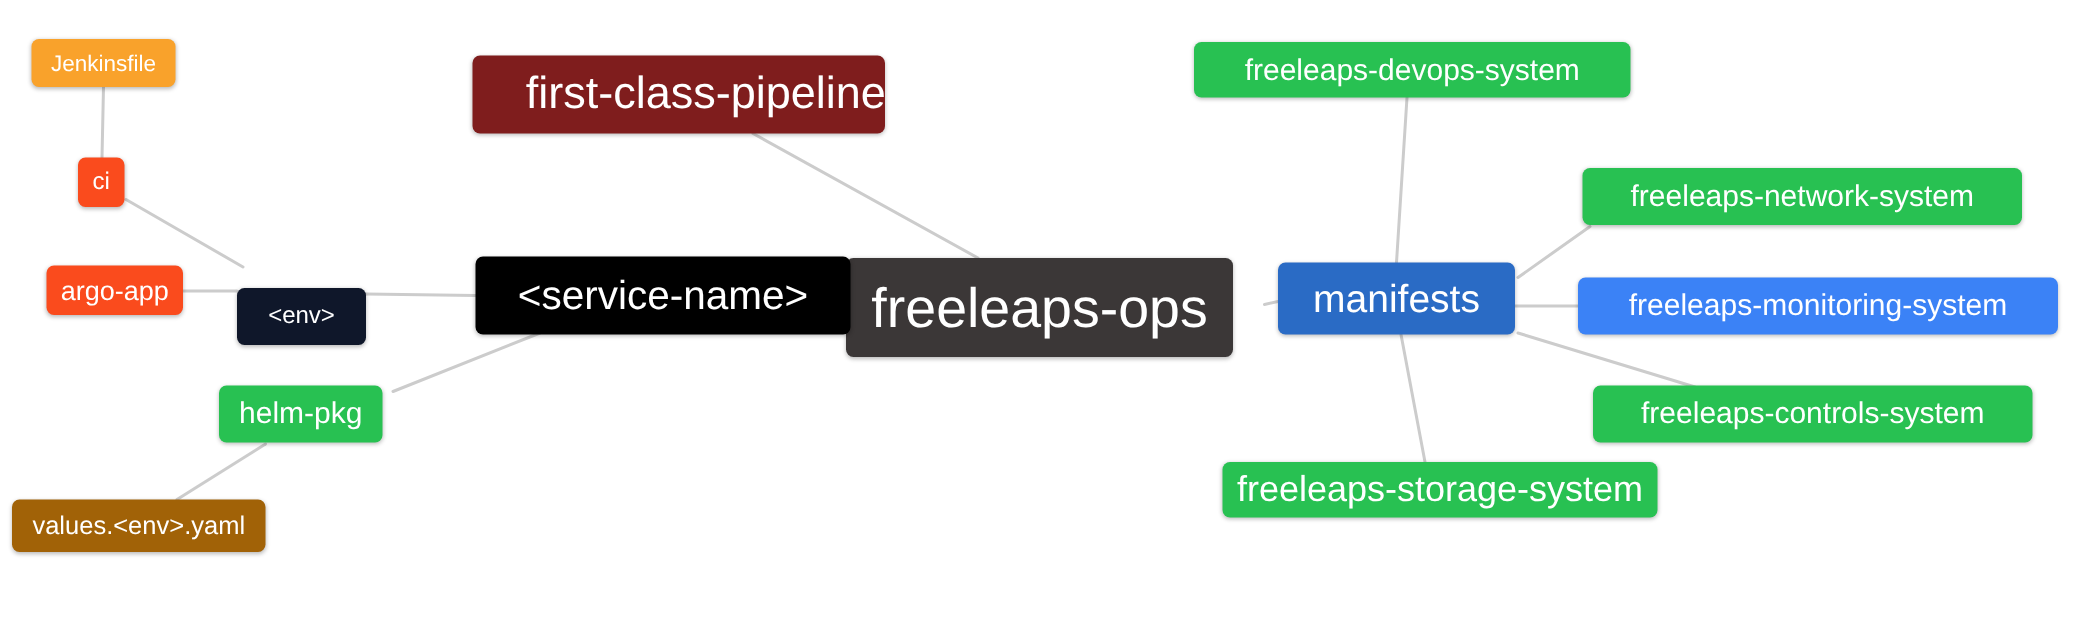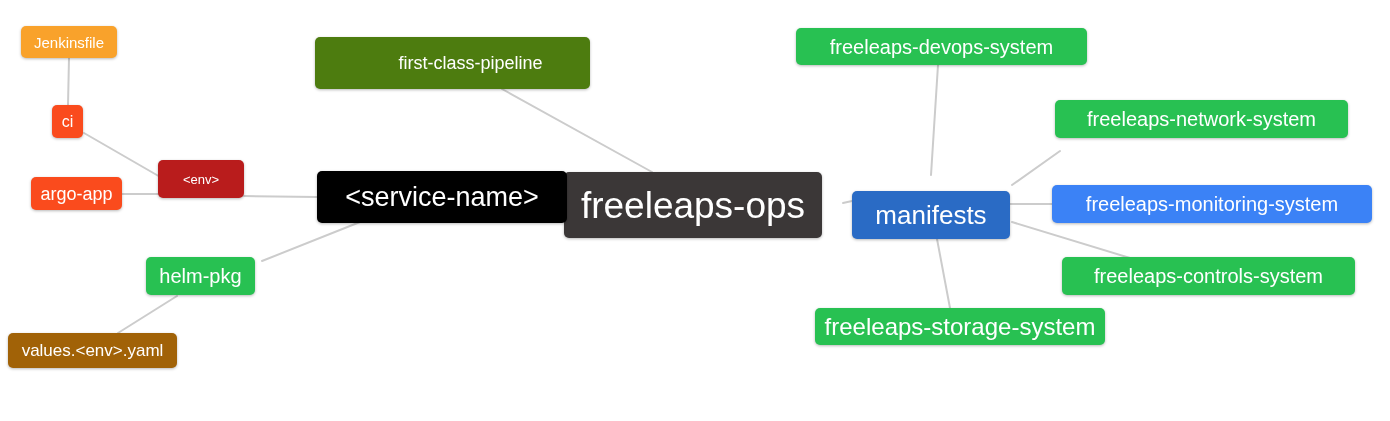--- a/index.html
+++ b/index.html
@@ -51,27 +51,27 @@
       <line x1="502" y1="89" x2="652" y2="172" stroke="#cccccc" stroke-width="2" stroke-linecap="round"></line>
       <line x1="567" y1="198" x2="585" y2="204" stroke="#cccccc" stroke-width="2" stroke-linecap="round"></line>
       <line x1="843" y1="203" x2="852" y2="201" stroke="#cccccc" stroke-width="2" stroke-linecap="round"></line>
       <line x1="938" y1="65" x2="931" y2="175" stroke="#cccccc" stroke-width="2" stroke-linecap="round"></line>
       <line x1="1060" y1="151" x2="1012" y2="185" stroke="#cccccc" stroke-width="2" stroke-linecap="round"></line>
       <line x1="1052" y1="204" x2="1010" y2="204" stroke="#cccccc" stroke-width="2" stroke-linecap="round"></line>
       <line x1="1130" y1="258" x2="1012" y2="222" stroke="#cccccc" stroke-width="2" stroke-linecap="round"></line>
       <line x1="950" y1="308" x2="934" y2="223" stroke="#cccccc" stroke-width="2" stroke-linecap="round"></line>
     </svg>
 <div class="node" style="left: 564px; top: 172px; width: 258px; height: 66px; font-size: 37px; background: rgb(59, 55, 55); color: rgb(255, 255, 255);">freeleaps-ops</div>
-    <div class="node" style="left: 315px; top: 37px; width: 275px; height: 52px; font-size: 18px; background: #4d7c0f; color: rgb(255, 255, 255); padding-left: 36px;">first-class-pipeline</div>
+    <div class="node" style="left: 315px; top: 37px; width: 275px; height: 52px; font-size: 30px; background: #7f1d1d; color: rgb(255, 255, 255); padding-left: 36px;">first-class-pipeline</div>
     <div class="node" style="left: 317px; top: 171px; width: 250px; height: 52px; font-size: 27px; background: #000000; color: rgb(255, 255, 255);">&lt;service-name&gt;</div>
-    <div class="node" style="left: 852px; top: 175px; width: 158px; height: 48px; font-size: 26px; background: rgb(42, 107, 197); color: rgb(255, 255, 255); margin-top: 16px;">manifests</div>
-    <div class="node" style="left: 158px; top: 160px; width: 86px; height: 38px; font-size: 13px; background: #b91c1c; color: rgb(255, 255, 255);">&lt;env&gt;</div>
+    <div class="node" style="left: 852px; top: 175px; width: 158px; height: 48px; font-size: 26px; background: rgb(42, 107, 197); color: rgb(255, 255, 255);">manifests</div>
+    <div class="node" style="left: 158px; top: 192px; width: 86px; height: 38px; font-size: 16px; background: #0f172a; color: rgb(255, 255, 255);">&lt;env&gt;</div>
     <div class="node" style="left: 146px; top: 257px; width: 109px; height: 38px; font-size: 20px; background: rgb(40, 193, 82); color: rgb(255, 255, 255);">helm-pkg</div>
     <div class="node" style="left: 52px; top: 105px; width: 31px; height: 33px; font-size: 16px; background: rgb(250, 75, 29); color: rgb(255, 255, 255);">ci</div>
     <div class="node" style="left: 31px; top: 177px; width: 91px; height: 33px; font-size: 18px; background: rgb(250, 75, 29); color: rgb(255, 255, 255);">argo-app</div>
     <div class="node" style="left: 8px; top: 333px; width: 169px; height: 35px; font-size: 17px; background: #a16207; color: rgb(255, 255, 255);">values.&lt;env&gt;.yaml</div>
     <div class="node" style="left: 21px; top: 26px; width: 96px; height: 32px; font-size: 15px; background: rgb(249, 162, 43); color: rgb(255, 255, 255);">Jenkinsfile</div>
     <div class="node" style="left: 796px; top: 28px; width: 291px; height: 37px; font-size: 20px; background: rgb(40, 193, 82); color: rgb(255, 255, 255);">freeleaps-devops-system</div>
-    <div class="node" style="left: 1055px; top: 100px; width: 293px; height: 38px; font-size: 20px; background: rgb(40, 193, 82); color: rgb(255, 255, 255);">freeleaps-network-system</div>
+    <div class="node" style="left: 1055px; top: 112px; width: 293px; height: 38px; font-size: 20px; background: rgb(40, 193, 82); color: rgb(255, 255, 255);">freeleaps-network-system</div>
     <div class="node" style="left: 1052px; top: 185px; width: 320px; height: 38px; font-size: 20px; background: #3b82f6; color: rgb(255, 255, 255);">freeleaps-monitoring-system</div>
     <div class="node" style="left: 1062px; top: 257px; width: 293px; height: 38px; font-size: 20px; background: rgb(40, 193, 82); color: rgb(255, 255, 255);">freeleaps-controls-system</div>
     <div class="node" style="left: 815px; top: 308px; width: 290px; height: 37px; font-size: 24px; background: rgb(40, 193, 82); color: rgb(255, 255, 255);">freeleaps-storage-system</div>
   </div>
 
 </body></html>

